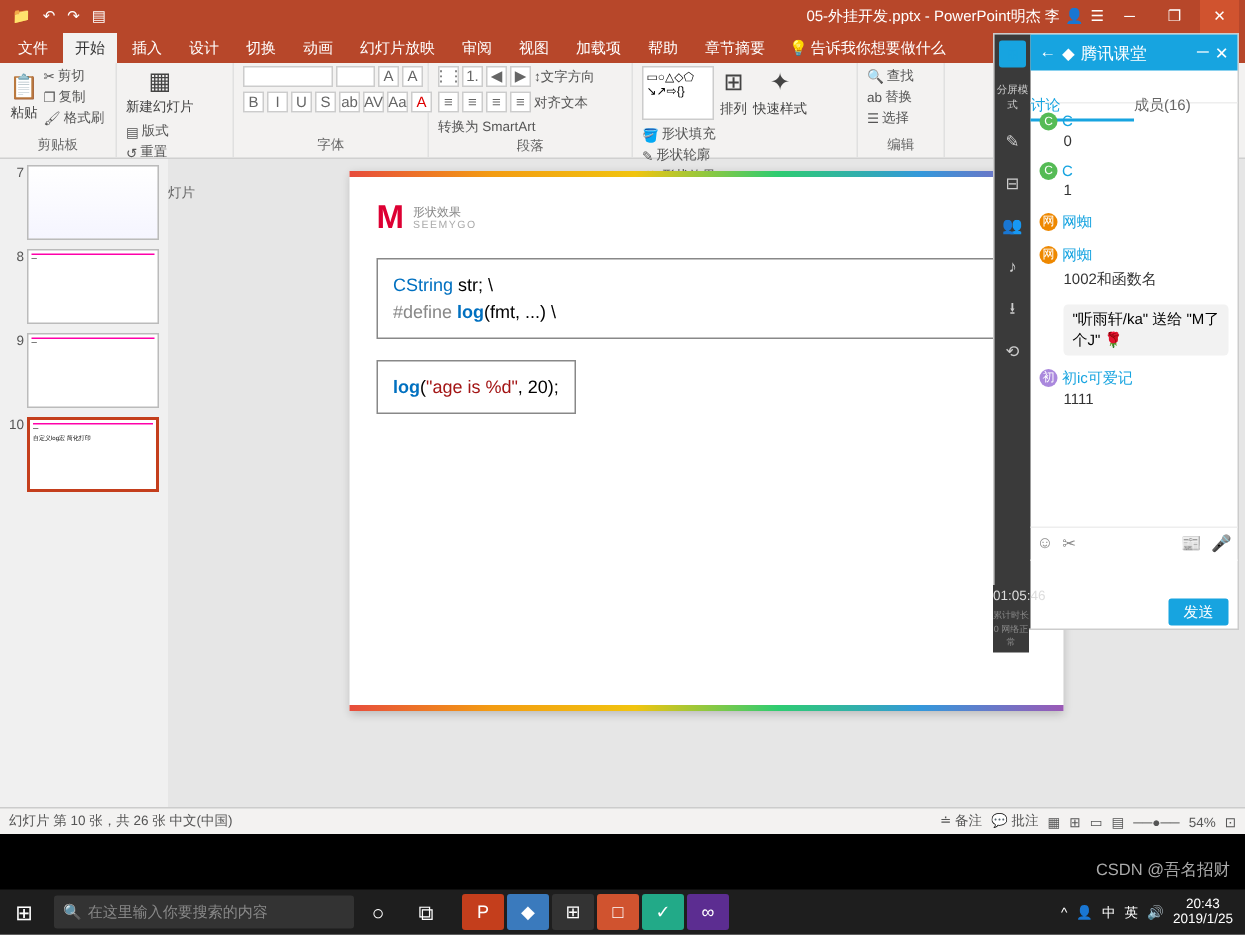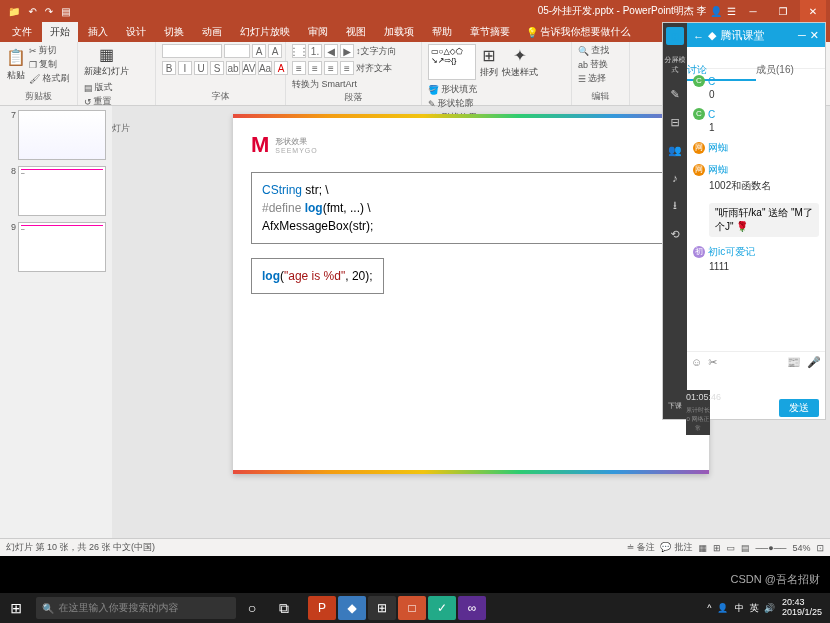--- a/index.html
+++ b/index.html
@@ -55,28 +55,28 @@
 .chat-tabs .ctab.active { color: #17a4e0; border-bottom: 2px solid #17a4e0; }
 .chat-body { flex: 1; overflow: hidden; padding: 6px; }
 .msg { margin-bottom: 8px; font-size: 10px; }
 .msg .user { color: #17a4e0; display: flex; align-items: center; gap: 3px; }
 .msg .avatar { width: 12px; height: 12px; border-radius: 50%; background: #5b5; display: inline-block; font-size: 8px; text-align: center; line-height: 12px; color: #fff; }
 .msg .text { color: #333; margin-left: 16px; margin-top: 2px; }
 .msg .bubble { background: #f2f2f2; padding: 3px 6px; border-radius: 3px; display: inline-block; margin-left: 16px; margin-top: 2px; }
 .chat-input { border-top: 1px solid #eee; padding: 4px; display: flex; gap: 6px; font-size: 11px; color: #888; }
 .chat-send { text-align: right; padding: 2px 6px; }
 .chat-send button { background: #17a4e0; color: #fff; border: none; padding: 2px 10px; font-size: 10px; border-radius: 2px; }
-.timer-side { position: absolute; top: 390px; left: 686px; width: 24px; color: #aaa; font-size: 7px; text-align: center; }
+.timer-side { position: absolute; top: 390px; left: 662px; width: 24px; color: #aaa; font-size: 7px; text-align: center; }
 .taskbar { position: absolute; bottom: 0; left: 0; right: 0; height: 30px; background: #1e1e1e; display: flex; align-items: center; color: #fff; font-size: 10px; }
 .taskbar .start { width: 32px; height: 30px; display: flex; align-items: center; justify-content: center; font-size: 14px; }
 .taskbar .search { flex: 1; max-width: 200px; background: #333; height: 22px; display: flex; align-items: center; padding: 0 6px; color: #888; border-radius: 2px; margin-left: 4px; }
 .taskbar .apps { display: flex; gap: 2px; margin-left: 8px; }
 .taskbar .app { width: 28px; height: 24px; display: flex; align-items: center; justify-content: center; font-size: 12px; border-radius: 2px; }
 .taskbar .tray { margin-left: auto; display: flex; align-items: center; gap: 6px; padding-right: 8px; font-size: 9px; }
-.taskbar .clock { text-align: left; line-height: 1.1; }
+.taskbar .clock { text-align: center; line-height: 1.1; }
 .watermark { position: absolute; bottom: 36px; right: 10px; color: #aaa; font-size: 11px; }
 .ribbon-mini { font-size: 9px; color: #555; display: flex; align-items: center; gap: 2px; }
 </style>
 </head>
 <body>
 
 <div class="titlebar">
   <div class="left">
     <span>📁</span>
     <span>↶</span>
@@ -224,38 +224,44 @@
           <div class="mini">
             <div style="border-top:1px solid #f0a">─</div>
           </div>
         </div>
       <div class="thumb">
           <div class="num">9</div>
           <div class="mini">
             <div style="border-top:1px solid #f0a">─</div>
           </div>
         </div>
+      <div class="thumb active">
+          <div class="num">10</div>
+          <div class="mini">
+            <div style="border-top:1px solid #f0a">─</div>
+            <div style="font-size:4px">自定义log宏 简化打印</div>
+          </div>
+        </div>
     </div>
   </div>
 
   <div class="slide-area">
     <div class="slide">
       <div class="rainbow"></div>
       <div class="slide-content">
         <div class="slide-logo">
           <span class="m">M</span>
           <div>
             <div style="font-size:8px;color:#888">形状效果</div>
             <div style="font-size:7px;color:#aaa;letter-spacing:1px">SEEMYGO</div>
           </div>
         </div>
         <div class="code-box">
           <div><span class="kw-type">CString</span><span> str; \</span></div>
           <div><span class="kw-macro">#define</span><span class="kw-blue"> log</span><span>(fmt, ...) \</span></div>
-          <div><span>AfxMessageBox(str);</span></div>
         </div>
         <div class="code-box" style="display:inline-block">
           <span class="kw-blue">log</span><span>(</span><span class="kw-str">"age is %d"</span><span>, 20);</span>
         </div>
       </div>
       <div class="rainbow bottom"></div>
     </div>
   </div>
 </div>
 

